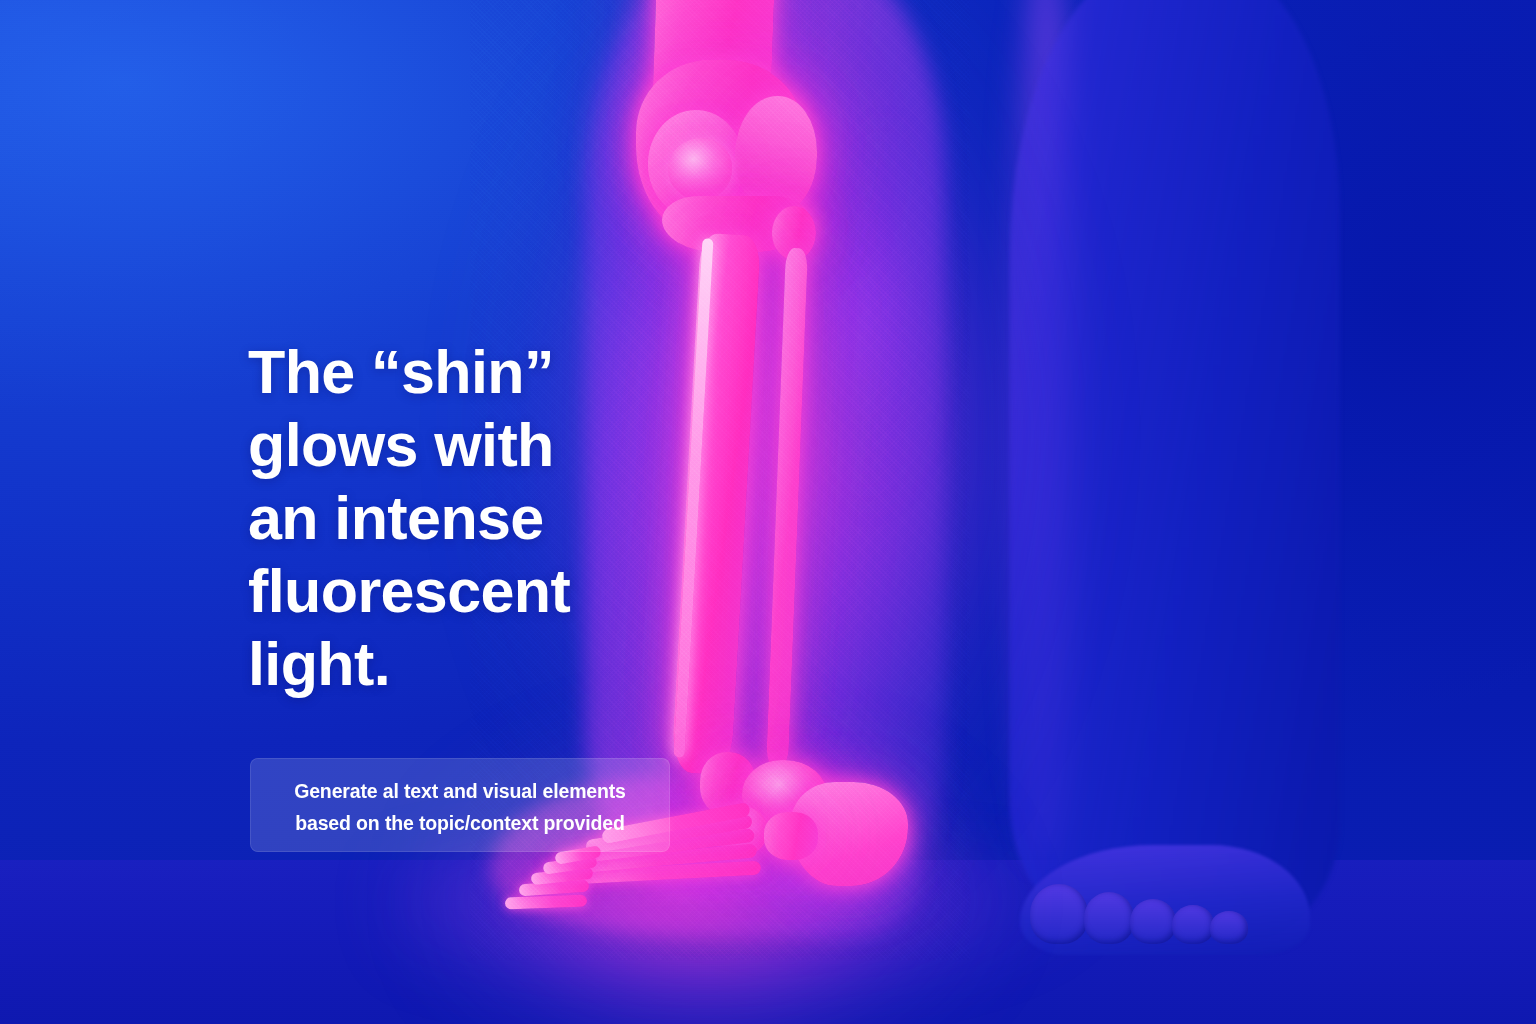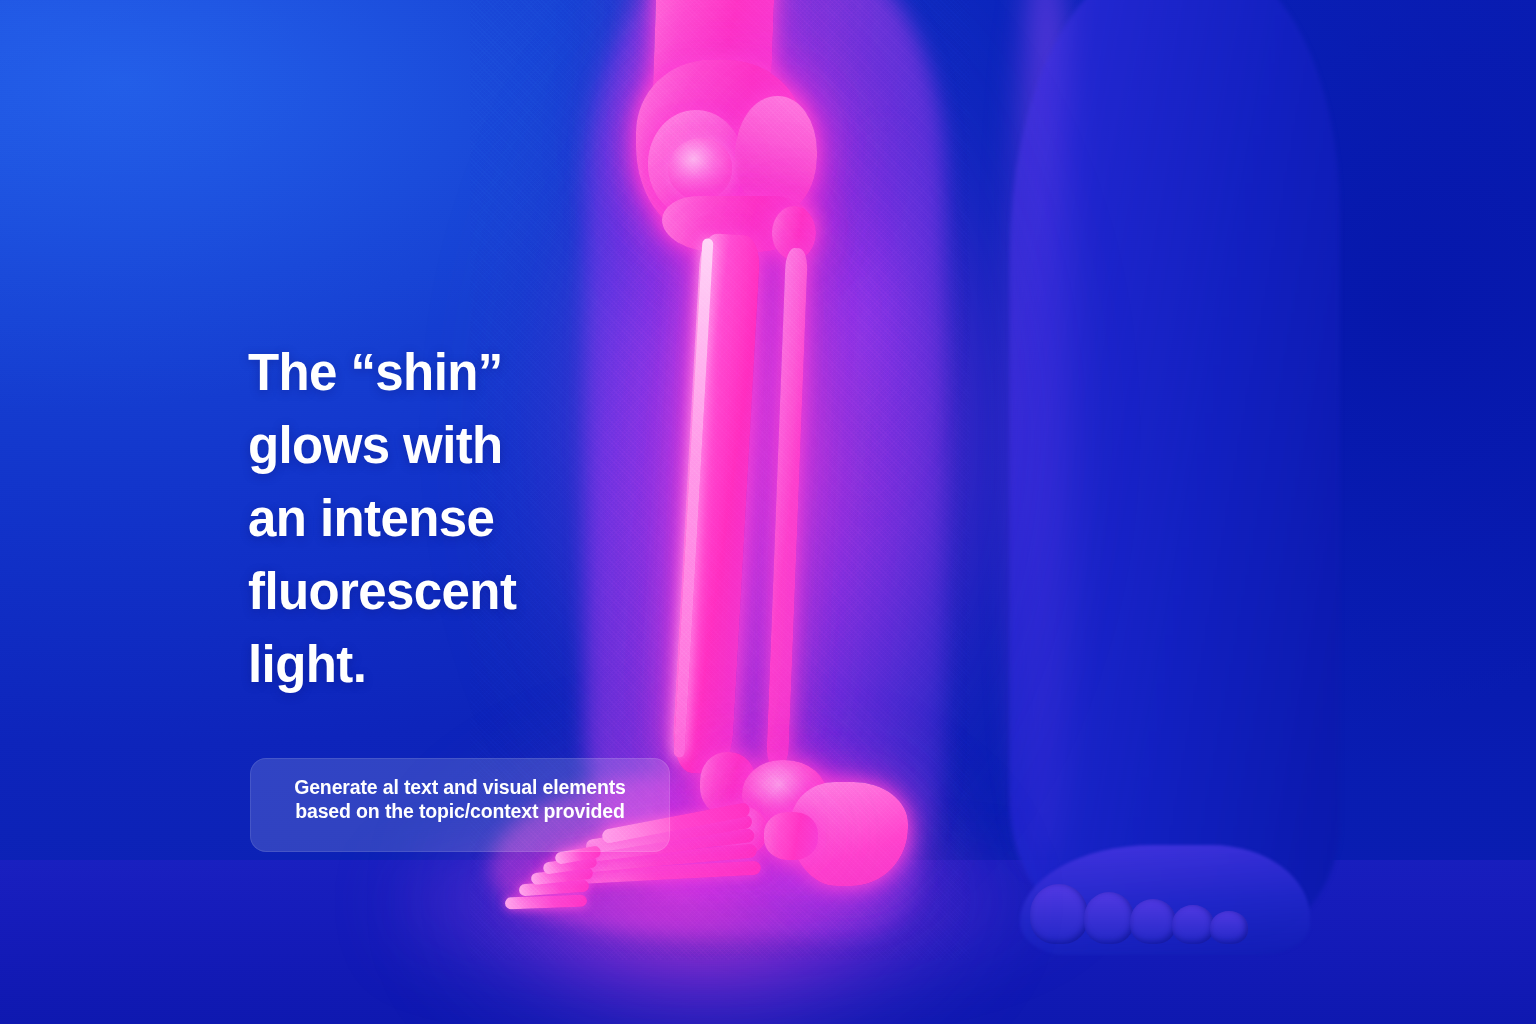--- a/index.html
+++ b/index.html
@@ -309,41 +309,41 @@
   }
 
   
   .headline {
     position: absolute;
     left: 248px;
     top: 336px;
     width: 420px;
     margin: 0;
     color: #ffffff;
-    font-size: 51px;
+    font-size: 61px;
     line-height: 73px;
     font-weight: 700;
     letter-spacing: -0.6px;
     text-shadow: 0 2px 10px rgba(10,20,120,.38);
     white-space: pre-line;
   }
 
   .caption-badge {
     position: absolute;
     left: 250px;
     top: 758px;
     width: 420px;
     box-sizing: border-box;
-    padding: 17px 26px 29px 26px;
-    border-radius: 16px;
+    padding: 17px 26px 13px 26px;
+    border-radius: 8px;
     background: rgba(255,255,255,0.15);
     box-shadow: inset 0 0 0 1px rgba(255,255,255,0.10);
     color: #ffffff;
     font-size: 19.5px;
-    line-height: 24px;
+    line-height: 32px;
     font-weight: 700;
     letter-spacing: -0.15px;
     text-align: center;
     white-space: pre-line;
   }
 </style>
 </head>
 <body>
 
 <div id="stage">

